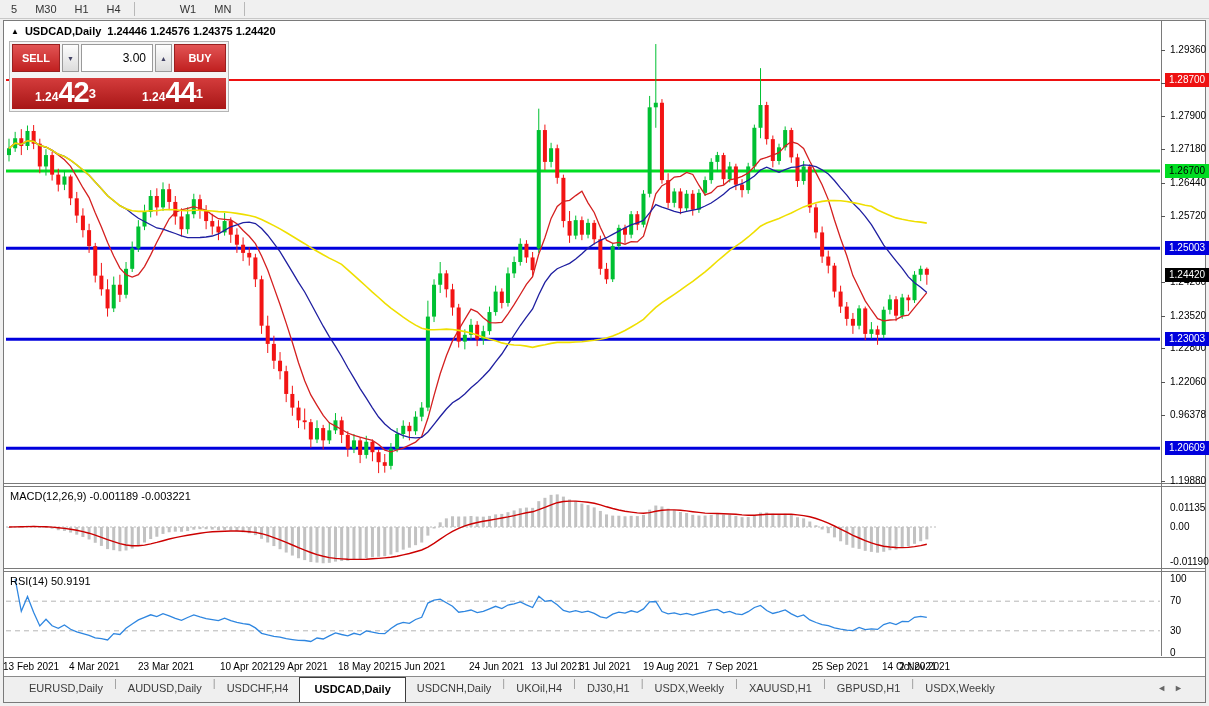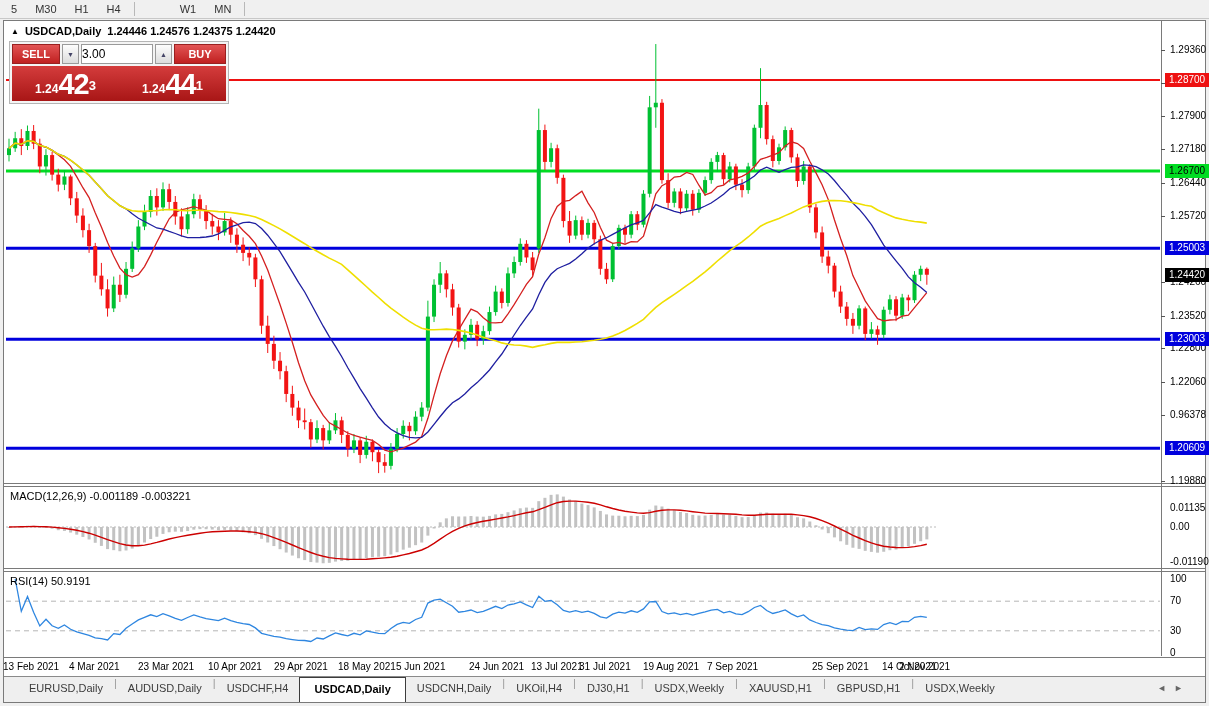--- a/index.html
+++ b/index.html
@@ -22,29 +22,29 @@
 
   .sep-double { position:absolute; left:0; width:1201px; height:4px;
                 border-top:1px solid #7a7a7a; border-bottom:1px solid #7a7a7a; background:#fff; }
 
   
   #quoteHeader { position:absolute; left:7px; top:4px; font-size:11px; font-weight:bold; color:#000;
                  display:flex; align-items:center; gap:6px; }
   #quoteHeader .tri { font-size:8px; }
   #tradeWidget { position:absolute; left:5px; top:20px; width:220px; background:#f4f4f4;
                  border:1px solid #b5b5b5; padding:2px; z-index:30; }
-  #twRow1 { display:flex; height:20px; gap:2px; }
+  #twRow1 { display:flex; height:28px; gap:2px; }
   .tw-btn { color:#fff; font-size:11px; font-weight:bold; display:flex; align-items:center; justify-content:center;
             background:linear-gradient(#e25454,#c02020); border:1px solid #992020; cursor:pointer; }
   #sellBtn { width:48px; } #buyBtn { width:52px; }
   .spin { width:17px; background:linear-gradient(#fdfdfd,#dcdcdc); border:1px solid #9a9a9a;
           font-size:7px; color:#446; display:flex; align-items:center; justify-content:center; cursor:pointer; }
-  #volInput { flex:1; border:1px solid #9a9a9a; font-size:12px; padding-right:6px;
+  #volInput { flex:1; border:1px solid #9a9a9a; font-size:12px; text-align:right; padding-right:6px;
               font-family:"Liberation Sans",sans-serif; color:#000; background:#fff; min-width:0; }
-  #twRow2 { display:flex; gap:0; margin-top:2px; height:35px; }
+  #twRow2 { display:flex; gap:0; margin-top:2px; height:35px;align-items:flex-end; }
   .px-tile { flex:1; background:linear-gradient(#d43c3c,#a81616); color:#fff; display:flex;
              align-items:flex-end; justify-content:center; cursor:pointer; padding-bottom:2px; }
   .px-small { font-size:12px; font-weight:bold; line-height:20px; }
   .px-big { font-size:29px; font-weight:bold; line-height:29px; letter-spacing:-1px; }
   .px-sup { font-size:13px; font-weight:bold; line-height:26px; vertical-align:top; }
 
   
   .ind-label { position:absolute; font-size:11px; color:#000; z-index:5; }
 
   
@@ -636,21 +636,21 @@
       <div class="y-tick" style="top: 552px;">100</div>
       <div class="y-tick" style="top: 574px;">70</div>
       <div class="y-tick" style="top: 604px;">30</div>
       <div class="y-tick" style="top: 626px;">0</div>
     </div>
 
   <div id="dateRow" style="border-top:1px solid #7a7a7a;">
       <div class="d-label" style="left: -1px;">13 Feb 2021</div>
       <div class="d-label" style="left: 65px;">4 Mar 2021</div>
       <div class="d-label" style="left: 134px;">23 Mar 2021</div>
-      <div class="d-label" style="left: 204px; text-align: right;">10 Apr 2021</div>
+      <div class="d-label" style="left: 216px; text-align: right;">10 Apr 2021</div>
       <div class="d-label" style="left: 270px;">29 Apr 2021</div>
       <div class="d-label" style="left: 334px;">18 May 2021</div>
       <div class="d-label" style="left: 392px;">5 Jun 2021</div>
       <div class="d-label" style="left: 465px;">24 Jun 2021</div>
       <div class="d-label" style="left: 527px;">13 Jul 2021</div>
       <div class="d-label" style="left: 575px;">31 Jul 2021</div>
       <div class="d-label" style="left: 639px;">19 Aug 2021</div>
       <div class="d-label" style="left: 703px;">7 Sep 2021</div>
       <div class="d-label" style="left: 808px;">25 Sep 2021</div>
       <div class="d-label" style="left: 830px; margin-left: 48px;">14 Oct 2021</div>

